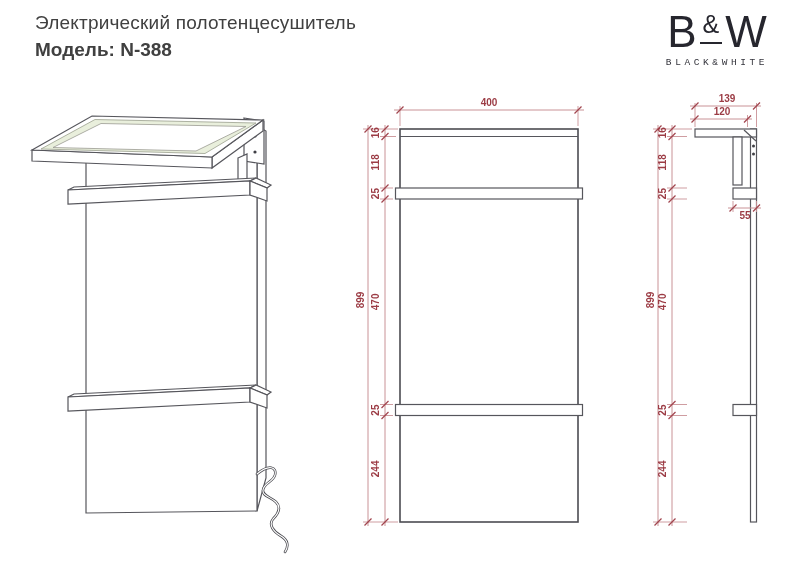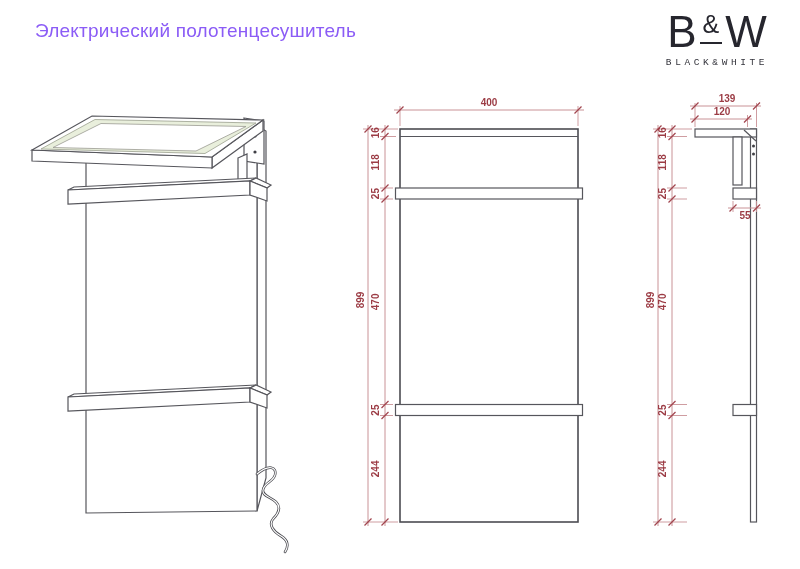--- a/index.html
+++ b/index.html
@@ -1,21 +1,21 @@
 <!DOCTYPE html>
 <html><head>
 <meta charset="utf-8">
 <style>
   html,body { margin:0; padding:0; }
   body {
     width:800px; height:569px; background:#ffffff; overflow:hidden; position:relative;
     font-family:"Liberation Sans", sans-serif;
   }
   
-  .titles { position:absolute; left:35px; top:20px; color:#8b5cf6; }
+  .titles { position:absolute; left:35px; top:12px; color:#404040; }
   .title-main  { font-size:19px; font-weight:normal; margin:0 0 5px 0; letter-spacing:.2px; }
   .title-model { font-size:19px; font-weight:bold;   margin:0; }
 
   .logo { position:absolute; top:10px; right:24px; width:118px; text-align:center; color:#26262e; }
   .logo-main { display:flex; justify-content:center; align-items:flex-start; font-size:44px; line-height:1; }
   .logo-letter { letter-spacing:0; }
   .logo-amp { font-size:25px; margin:2px 6px 0 6px; position:relative; padding-bottom:7px; }
   .logo-amp::after { content:''; position:absolute; left:-3px; right:-3px; bottom:0; height:2px; background:#26262e; }
   .logo-sub { margin-top:3px; font-size:9.5px; letter-spacing:3.6px; color:#33333b; white-space:nowrap;font-family:Liberation Mono, monospace; }
 
@@ -32,20 +32,21 @@
   .dtext { fill:#9c3c45; font:bold 10px "Liberation Sans", sans-serif; }
   .screw { fill:#3f3f45; }
   .cord-out { fill:none; stroke:#4a4a50; stroke-width:2.6; stroke-linecap:round; }
   .cord-in  { fill:none; stroke:#ffffff; stroke-width:1.1; stroke-linecap:round; }
 </style>
 </head>
 <body>
 
 <div class="titles">
   <p class="title-main">Электрический полотенцесушитель</p>
+  <p class="title-model">Модель: N-388</p>
 </div>
 
 <div class="logo">
   <div class="logo-main">
     <span class="logo-letter">B</span>
     <span class="logo-amp">&amp;</span>
     <span class="logo-letter">W</span>
   </div>
   <div class="logo-sub">BLACK&amp;WHITE</div>
 </div>

